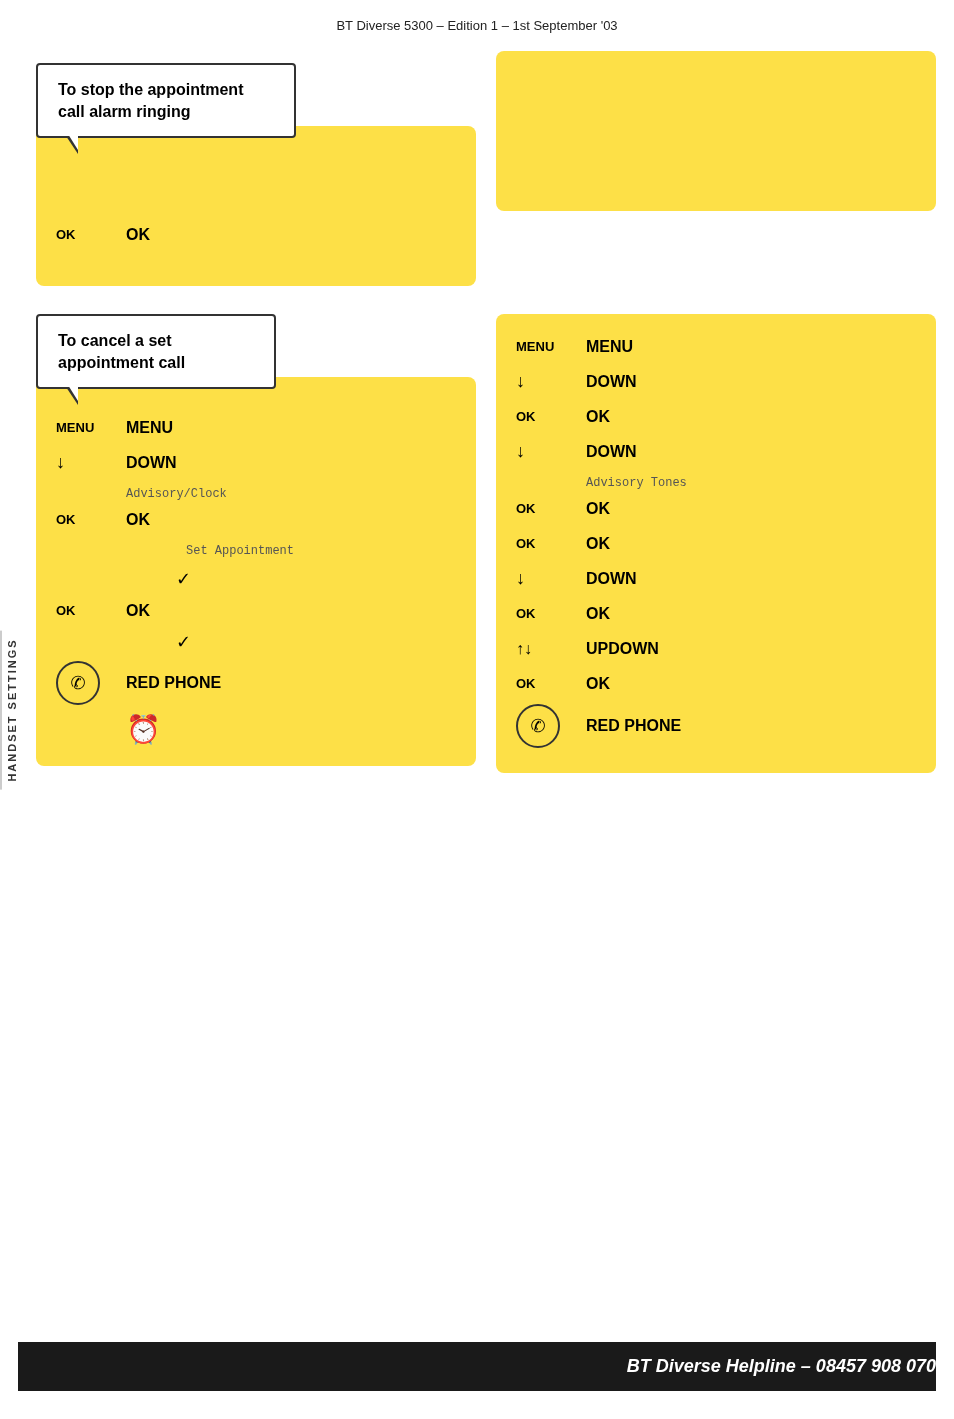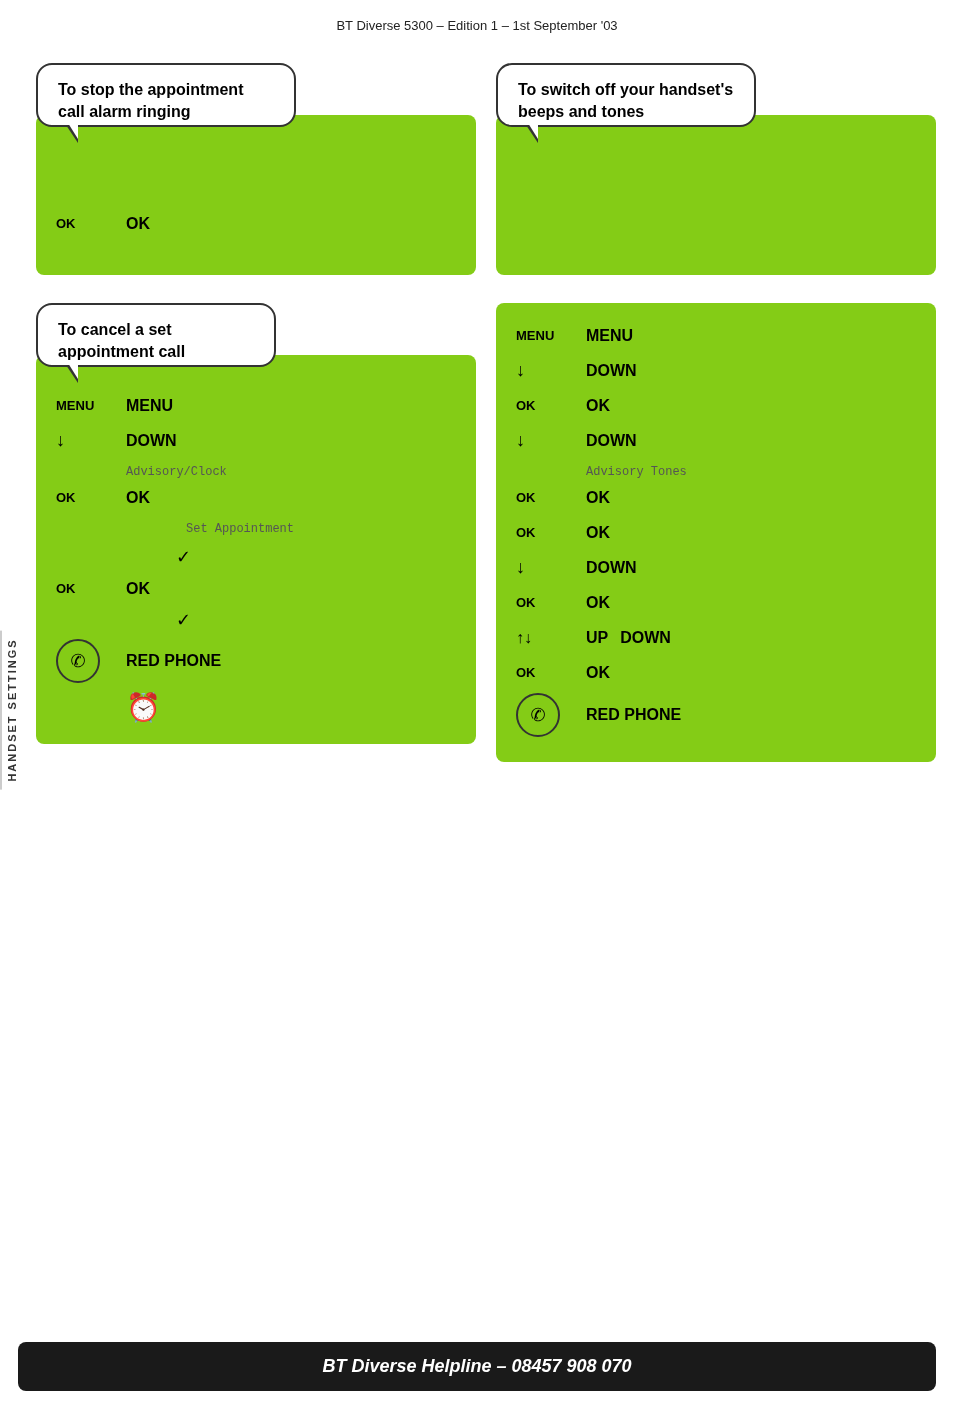--- a/index.html
+++ b/index.html
@@ -15,22 +15,22 @@
     .page-header {
       text-align: center;
       padding: 18px 16px 10px;
       font-size: 13px;
       color: #222;
     }
 
     
     .tooltip-box {
       border: 2.5px solid #333;
-      border-radius: 16px;
-      padding: 14px 20px 1px;
+      border-radius: 4px;
+      padding: 14px 20px 12px;
       font-size: 16px;
       font-weight: bold;
       line-height: 1.4;
       background: #fff;
       position: relative;
       display: inline-block;
       margin-bottom: 0;
     }
     .tooltip-box::after {
       content: '';
@@ -53,30 +53,30 @@
       border-left: 10px solid transparent;
       border-right: 0px solid transparent;
       border-top: 16px solid #fff;
       z-index: 1;
     }
 
     
     .footer-bar {
       background: #1a1a1a;
       color: #fff;
-      text-align: center;
+      text-align: right;
       padding: 14px 0;
       font-size: 18px;
       font-style: italic;
       font-weight: bold;
       position: absolute;
       bottom: 28px;
       left: 18px;
       right: 18px;
-      border-radius: 8px;
+      border-radius: 0;
     }
 
     .row-label-value {
       display: flex;
       align-items: center;
       margin-bottom: 5px;
       min-height: 30px;
     }
     .rlv-key {
       font-size: 13px;
@@ -94,21 +94,21 @@
       font-size: 12px;
       color: #555;
     }
 
     .tooltip-wrapper {
       position: relative;
       z-index: 2;
     }
 
     .panel-body {
-      background: #84cc16;
+      background: #fde047;
       border-radius: 8px;
       padding: 44px 20px 20px 20px;
       margin-top: -12px;
       position: relative;
       z-index: 1;
     }
 
     .cols-2 {
       display: flex;
       flex-direction: row;
@@ -145,25 +145,20 @@
       </div>
       <div class="panel-body" style="min-height:160px;">
         <div class="row-label-value" style="margin-top:50px;">
           <span class="rlv-key">OK</span>
           <span class="rlv-val">OK</span>
         </div>
       </div>
     </div>
 
     <div class="col-half">
-      <div class="tooltip-wrapper">
-        <div class="tooltip-box" style="width:260px;">
-          <span>To switch off your handset's beeps and tones</span>
-        </div>
-      </div>
       <div class="panel-body" style="min-height:160px;">
         
       </div>
     </div>
 
   </div>
 
   <div class="cols-2" style="margin-bottom:80px;">
 
     <div class="col-half">
@@ -262,21 +257,21 @@
           <span class="rlv-val">DOWN</span>
         </div>
 
         <div class="row-label-value">
           <span class="rlv-key">OK</span>
           <span class="rlv-val">OK</span>
         </div>
 
         <div class="row-label-value">
           <span class="rlv-key" style="font-size:16px; font-weight:bold;">↑↓</span>
-          <div style="display:flex; gap:12px; margin-left:0;">
+          <div style="display:flex; margin-left:0;">
             <span class="rlv-val">UP</span>
             <span class="rlv-val">DOWN</span>
           </div>
         </div>
 
         <div class="row-label-value">
           <span class="rlv-key">OK</span>
           <span class="rlv-val">OK</span>
         </div>
 

